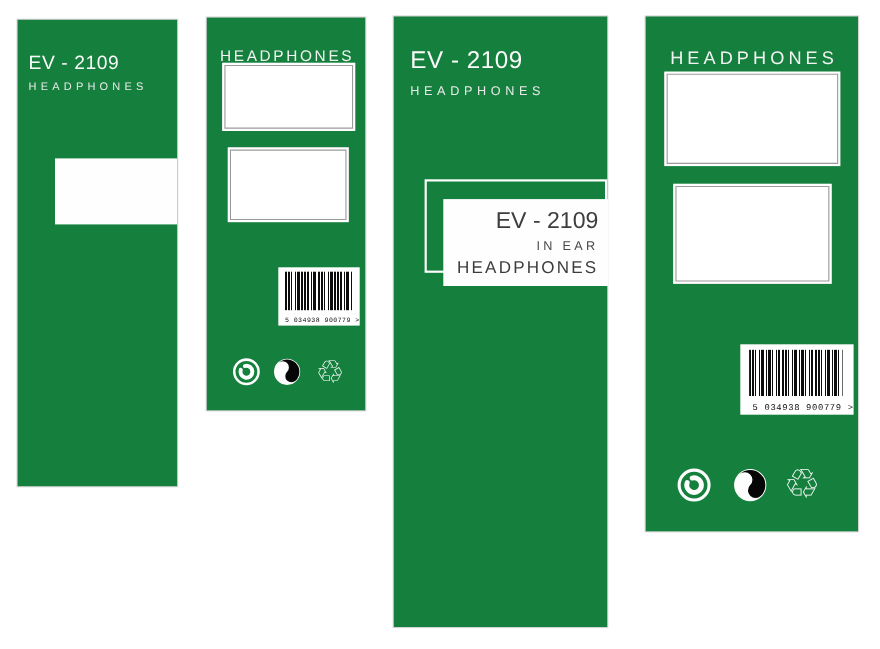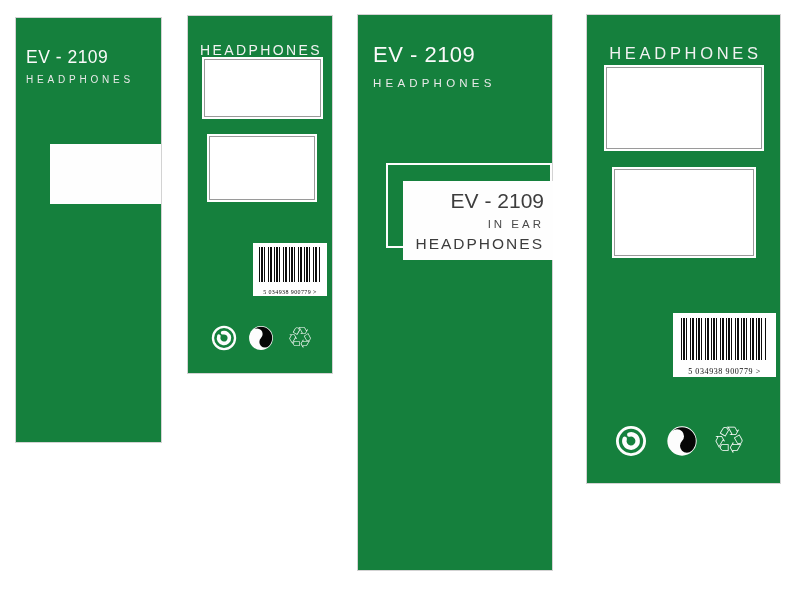--- a/index.html
+++ b/index.html
@@ -42,22 +42,22 @@
   .barcode{position:absolute;background:#fff;}
   #panel2 .barcode{left:65px;top:227px;width:74px;height:53px;}
   #panel4 .barcode{left:86px;top:298px;width:103px;height:64px;}
   .bars{position:absolute;left:8%;right:10%;top:8%;bottom:27%;
         background:repeating-linear-gradient(90deg,
           #0c0c0c 0 1.5px,#fff 1.5px 2.5px,
           #0c0c0c 2.5px 4.5px,#fff 4.5px 5.5px,
           #0c0c0c 5.5px 6.5px,#fff 6.5px 9px,
           #0c0c0c 9px 10px,#fff 10px 11px,
           #0c0c0c 11px 13.5px,#fff 13.5px 15px);}
-  .digits{position:absolute;left:0;right:0;bottom:1px;text-align:center;color:#0c0c0c;
-          font-family:Liberation Serif, serif;}
+  .digits{position:absolute;left:0;right:0;bottom:1px;text-align:right;color:#0c0c0c;
+          font-family:Liberation Mono, monospace;}
   #panel2 .digits{font-size:6px;letter-spacing:.4px;}
   #panel4 .digits{font-size:8px;letter-spacing:.6px;}
   
   .icon{position:absolute;}
   #panel2 .i1{left:23px;top:309px;width:26px;height:26px;}
   #panel2 .i2{left:60px;top:309px;width:26px;height:26px;}
   #panel2 .i3{left:97px;top:306px;width:30px;height:32px;}
   #panel4 .i1{left:28px;top:410px;width:32px;height:32px;}
   #panel4 .i2{left:79px;top:410px;width:32px;height:32px;}
   #panel4 .i3{left:123px;top:406px;width:38px;height:40px;}

